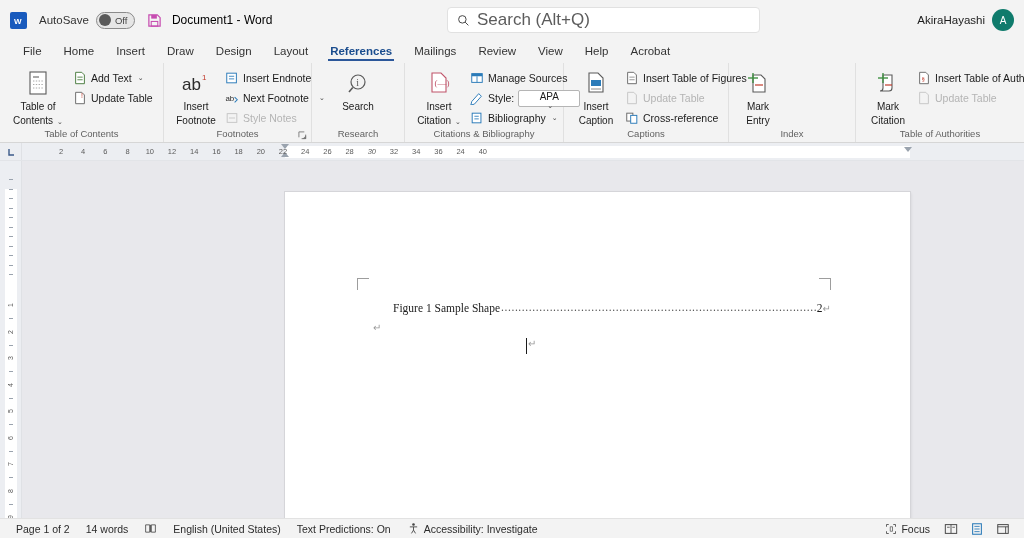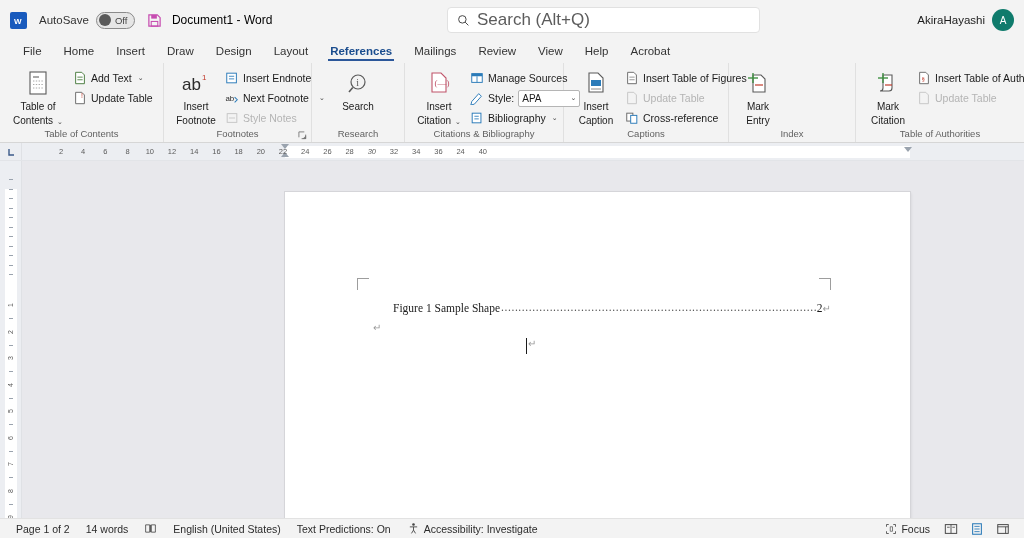--- a/index.html
+++ b/index.html
@@ -131,21 +131,21 @@
   .smallbtn.disabled { cursor: default; }
   .smallbtn.disabled .lbl { color: #b4b4b4; }
   .chev { font-size: 7px; color: #444; margin-left: 2px; }
 
   .style-row { display: flex; align-items: center; gap: 4px; height: 20px; padding: 0 4px; }
   .style-row .lbl { font-size: 10.5px; color: #1b1b1b; }
   .style-select {
     width: 62px; height: 17px; background: #fff; border: 1px solid #b5b5b5;
     border-radius: 2px; font-size: 10px; color: #1b1b1b;
     display: flex; align-items: center; justify-content: space-between;
-    padding: 0 3px; cursor: pointer;
+    padding: 0 3px; cursor: pointer; flex-direction: column;
   }
 
   
   .rulerbar {
     height: 18px; flex: 0 0 18px;
     background: #eceef2;
     display: flex; align-items: stretch;
     position: relative;
     border-bottom: 1px solid #e2e4e8;
   }

